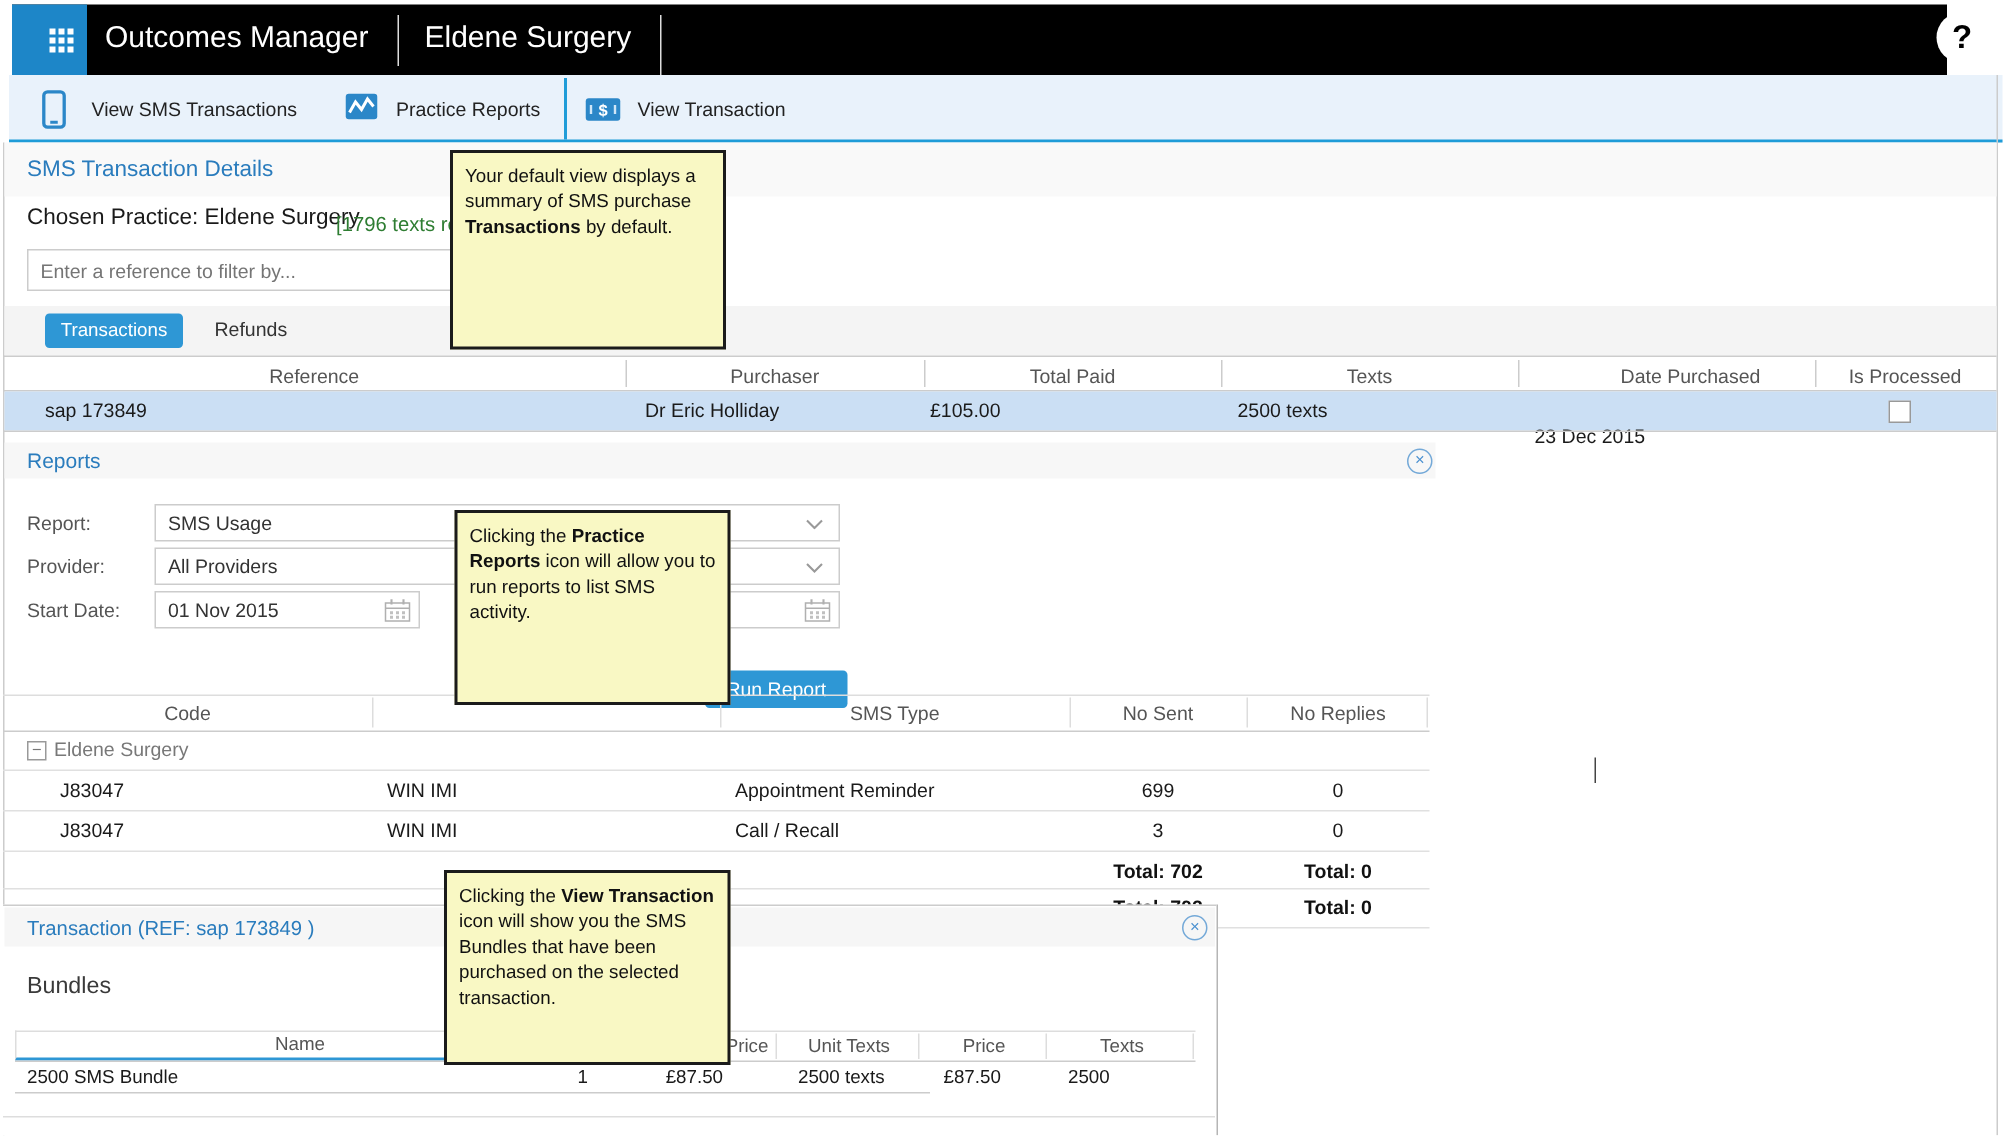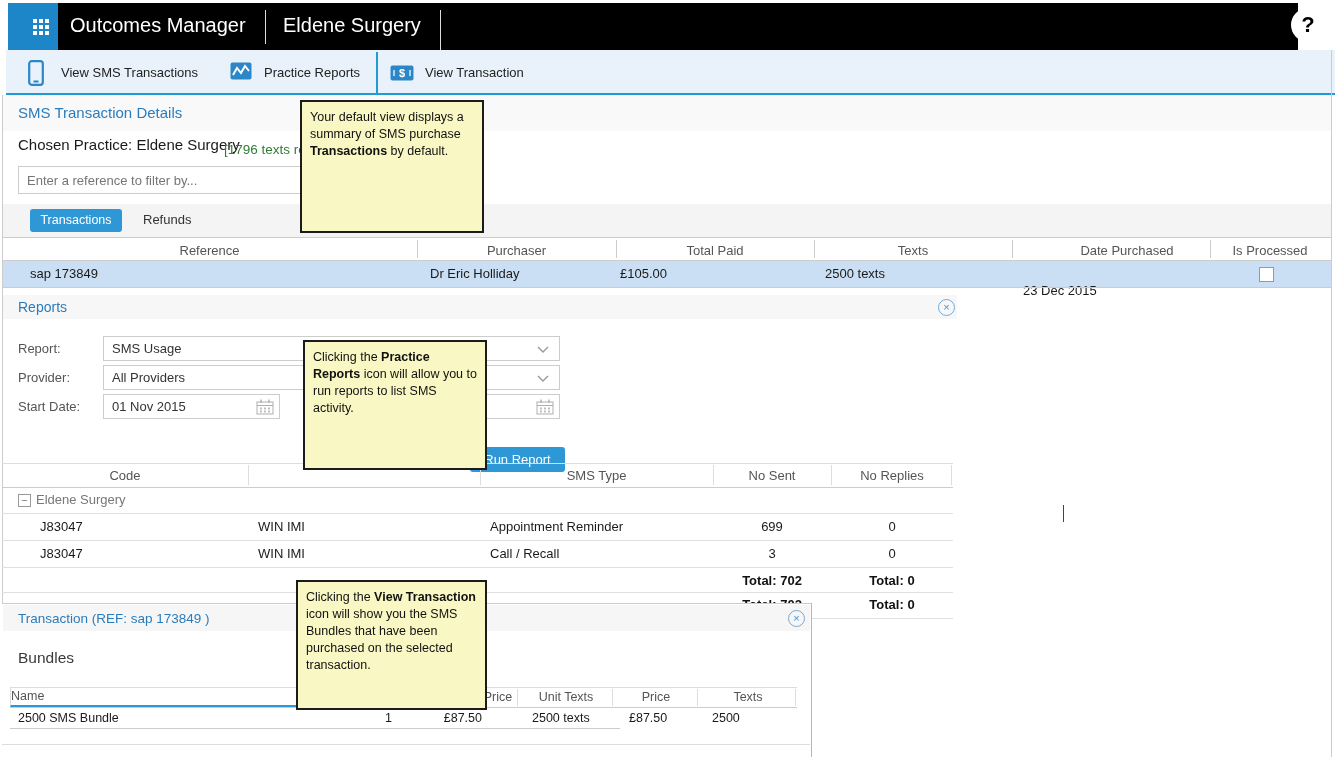--- a/index.html
+++ b/index.html
@@ -224,21 +224,21 @@
   <div class="abs" style="left:1063px;top:505px;width:1px;height:17px;background:#444;"></div>
 
   <div class="abs" style="left:2px;top:603px;width:809px;height:154px;background:#fff;border-right:1px solid #b5b5b5;z-index:5;">
     <div class="hline" style="left:0;top:0;width:809px;"></div>
     <div class="abs" style="left:1px;top:2px;width:807px;height:26px;background:#f6f6f6;"></div>
     <div class="bluehead" style="left:16px;top:8px;font-size:13.5px;">Transaction (REF: sap 173849 )</div>
     <div class="closeicon" style="left:786px;top:7px;">×</div>
 
     <div class="abs" style="left:16px;top:46px;font-size:15.5px;color:#3a3a3a;">Bundles</div>
 
-    <div class="abs" style="left:8px;top:84px;width:380px;height:20px;border:1px solid #ddd;border-bottom:2px solid #2e97d5;box-sizing:border-box;color:#555;font-size:12.5px;line-height:17px;cursor:pointer;">Name</div>
+    <div class="abs" style="left:8px;top:84px;width:380px;height:20px;border:1px solid #ddd;border-bottom:2px solid #2e97d5;box-sizing:border-box;color:#555;font-size:12.5px;text-align:center;line-height:17px;cursor:pointer;">Name</div>
     <div class="hline" style="left:388px;top:84px;width:407px;background:#ddd;"></div>
     <div class="hdrcell" style="left:465px;top:87px;width:62px;font-size:12.5px;cursor:pointer;">Price</div>
     <div class="hdrcell" style="left:518px;top:87px;width:92px;font-size:12.5px;cursor:pointer;">Unit Texts</div>
     <div class="hdrcell" style="left:613px;top:87px;width:82px;font-size:12.5px;cursor:pointer;">Price</div>
     <div class="hdrcell" style="left:699px;top:87px;width:94px;font-size:12.5px;cursor:pointer;">Texts</div>
     <div class="vline" style="left:515px;top:86px;height:17px;background:#ddd;"></div>
     <div class="vline" style="left:610px;top:86px;height:17px;background:#ddd;"></div>
     <div class="vline" style="left:695px;top:86px;height:17px;background:#ddd;"></div>
     <div class="vline" style="left:793px;top:86px;height:17px;background:#ddd;"></div>
     <div class="hline" style="left:8px;top:104px;width:787px;"></div>

